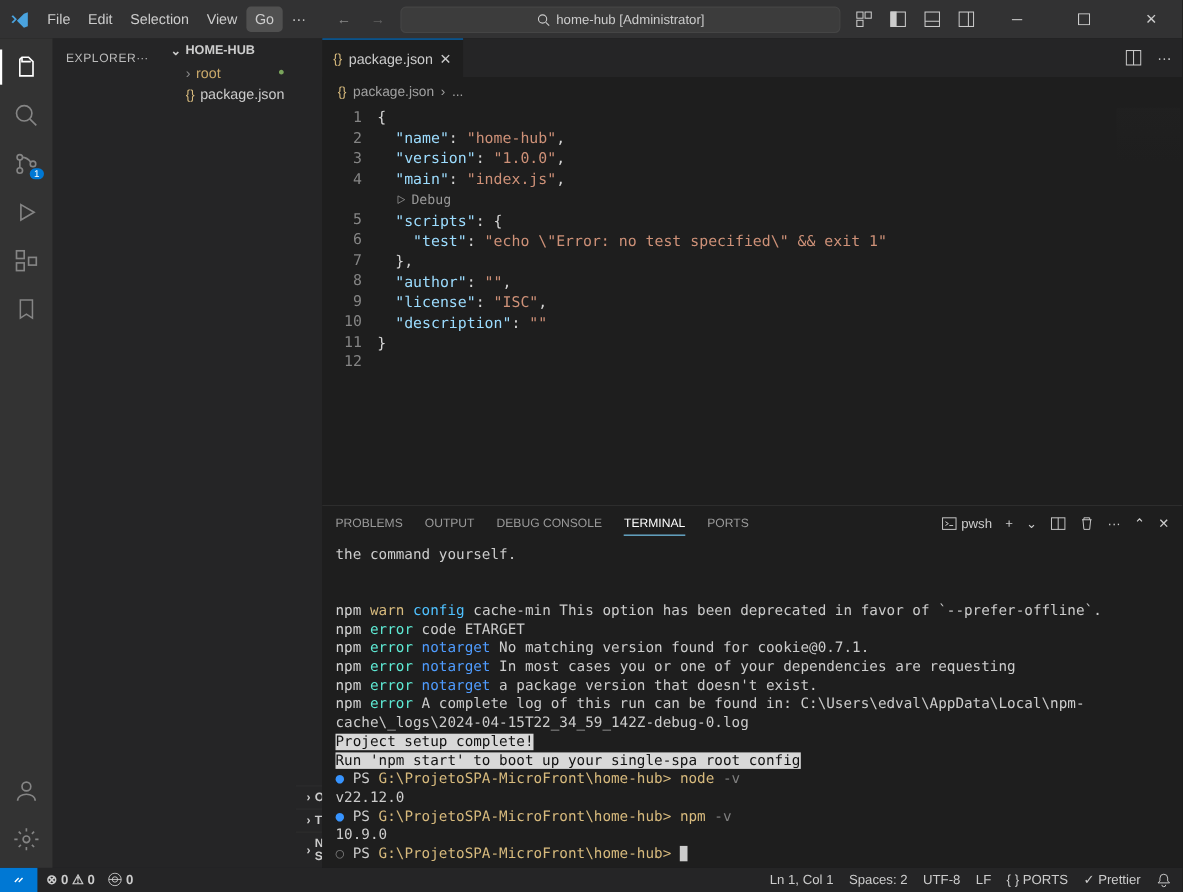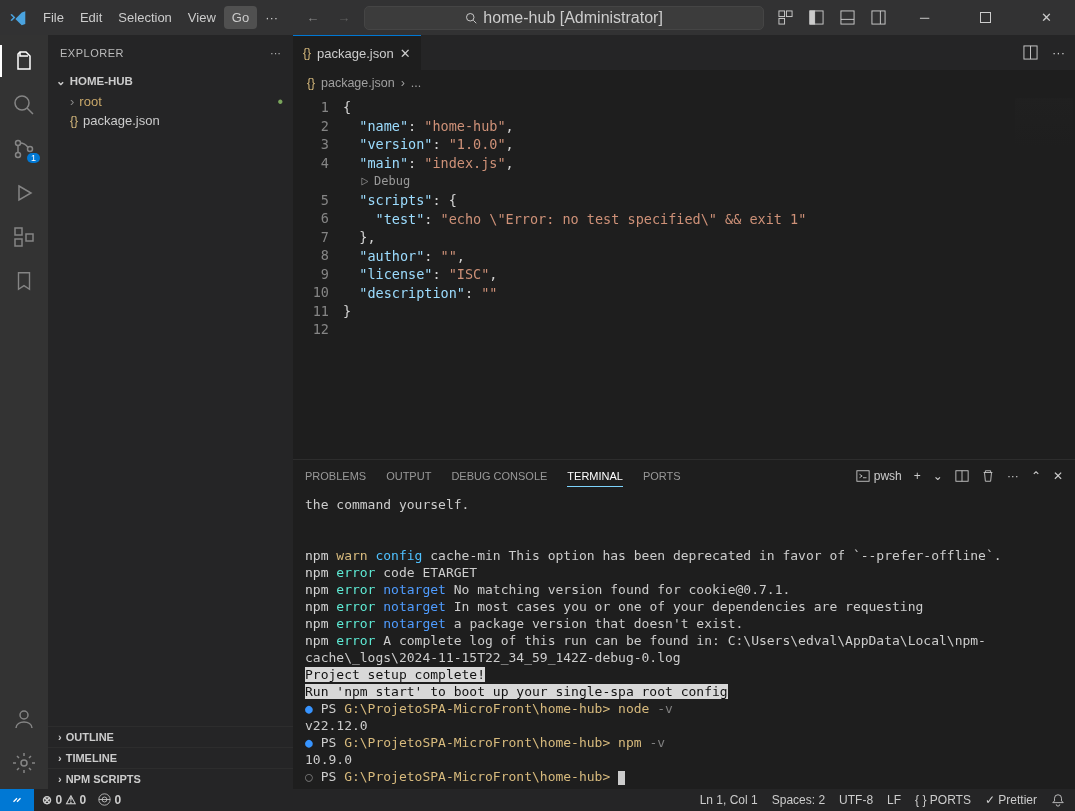--- a/index.html
+++ b/index.html
@@ -5,32 +5,32 @@
 * { margin: 0; padding: 0; box-sizing: border-box; }
 body { font-family: "Segoe UI", sans-serif; font-size: 13px; background: #1e1e1e; color: #cccccc; width: 1075px; height: 811px; overflow: hidden; display: flex; flex-direction: column; }
 .titlebar { height: 35px; background: #323233; display: flex; align-items: center; }
 .tb-logo { width: 35px; display: flex; align-items: center; justify-content: center; }
 .menubar { display: flex; }
 .menu-item { padding: 4px 8px; cursor: pointer; border-radius: 4px; }
 .menu-item.active { background: #505050; }
 .menu-ellipsis { padding: 4px 8px; }
 .tb-nav { display: flex; gap: 18px; margin-left: 20px; color: #8a8a8a; }
 .tb-search { flex: 1; display: flex; justify-content: center; }
-.tb-search-box { width: 400px; height: 24px; background: #3c3c3c; border: 1px solid #454545; border-radius: 5px; display: flex; align-items: center; justify-content: center; gap: 6px; color: #ccc; font-size: 16px;}
+.tb-search-box { width: 400px; height: 24px; background: #3c3c3c; border: 1px solid #454545; border-radius: 5px; display: flex; align-items: center; justify-content: center; gap: 6px; color: #ccc; font-size: 12px;}
 .tb-right { display: flex; align-items: center; gap: 16px; padding-right: 6px; }
 .tb-icon { color: #ccc; font-size: 14px; }
 .winctl { width: 45px; height: 35px; display: flex; align-items: center; justify-content: center; color: #ccc; }
 .main-row { flex: 1; display: flex; min-height: 0; }
 .activitybar { width: 48px; background: #333333; display: flex; flex-direction: column; justify-content: space-between; padding: 6px 0; }
 .ab-group { display: flex; flex-direction: column; align-items: center; gap:4px; }
 .ab-item { width: 48px; height: 40px; display: flex; align-items: center; justify-content: center; color: #858585; position: relative; }
 .ab-item.active { color: #fff; }
 .ab-item.active::before { content:""; position: absolute; left: 0; top: 4px; bottom: 4px; width: 2px; background: #fff; }
 .badge { position: absolute; bottom: 6px; right: 8px; background: #0078d4; color: #fff; border-radius: 8px; font-size: 9px; padding: 0 4px; }
-.sidebar { width: 245px; background: #252526; display: flex; flex-direction: column; }
+.sidebar { width: 245px; background: #252526; display: flex; flex-direction: row; }
 .sb-head { height: 35px; display: flex; align-items: center; justify-content: space-between; padding: 0 12px; font-size: 11px; color: #bbb; }
 .sb-title { letter-spacing: 0.5px; }
 .sb-section { padding: 2px 0; }
 .sb-root { display: flex; align-items: center; gap: 4px; padding: 2px 8px; font-weight: 600; font-size: 11.5px; }
 .sb-tree { padding: 2px 0; }
 .tree-row { display: flex; align-items: center; gap: 5px; padding: 2px 10px 2px 22px; font-size: 13px; position: relative; }
 .tree-row .dot { position: absolute; right: 10px; color: #7aa55c; font-size: 16px; line-height: 0; }
 .folder-label { color: #c9a86a; }
 .file-label { color: #ccc; }
 .json-ico { color: #d7ba7d; font-size: 12px; }
@@ -305,21 +305,21 @@
         </div>
       </div>
       <div class="term"><span>the command yourself.</span>
 
 
 <span class="t-npm">npm </span><span class="t-warn">warn</span> <span class="t-cfg">config</span><span> cache-min This option has been deprecated in favor of `--prefer-offline`.</span>
 <span class="t-npm">npm </span><span class="t-err">error</span><span> code ETARGET</span>
 <span class="t-npm">npm </span><span class="t-err">error</span> <span class="t-nt">notarget</span><span> No matching version found for cookie@0.7.1.</span>
 <span class="t-npm">npm </span><span class="t-err">error</span> <span class="t-nt">notarget</span><span> In most cases you or one of your dependencies are requesting</span>
 <span class="t-npm">npm </span><span class="t-err">error</span> <span class="t-nt">notarget</span><span> a package version that doesn't exist.</span>
-<span class="t-npm">npm </span><span class="t-err">error</span><span> A complete log of this run can be found in: C:\Users\edval\AppData\Local\npm-cache\_logs\2024-11-15T22_34_59_142Z-debug-0.log</span>
+<span class="t-npm">npm </span><span class="t-err">error</span><span> A complete log of this run can be found in: C:\Users\edval\AppData\Local\npm-cache\_logs\2024-04-15T22_34_59_142Z-debug-0.log</span>
 <span class="t-hl">Project setup complete!</span>
 <span class="t-hl">Run 'npm start' to boot up your single-spa root config</span>
 <span class="t-bullet-g">●</span> <span>PS </span><span class="t-path">G:\ProjetoSPA-MicroFront\home-hub&gt;</span> <span class="t-cmd">node</span><span class="t-arg"> -v</span>
 <span>v22.12.0</span>
 <span class="t-bullet-g">●</span> <span>PS </span><span class="t-path">G:\ProjetoSPA-MicroFront\home-hub&gt;</span> <span class="t-cmd">npm</span><span class="t-arg"> -v</span>
 <span>10.9.0</span>
 <span class="t-bullet-o">○</span> <span>PS </span><span class="t-path">G:\ProjetoSPA-MicroFront\home-hub&gt;</span> <span class="t-cursor"></span></div>
     </div>
   </div>
 </div>

